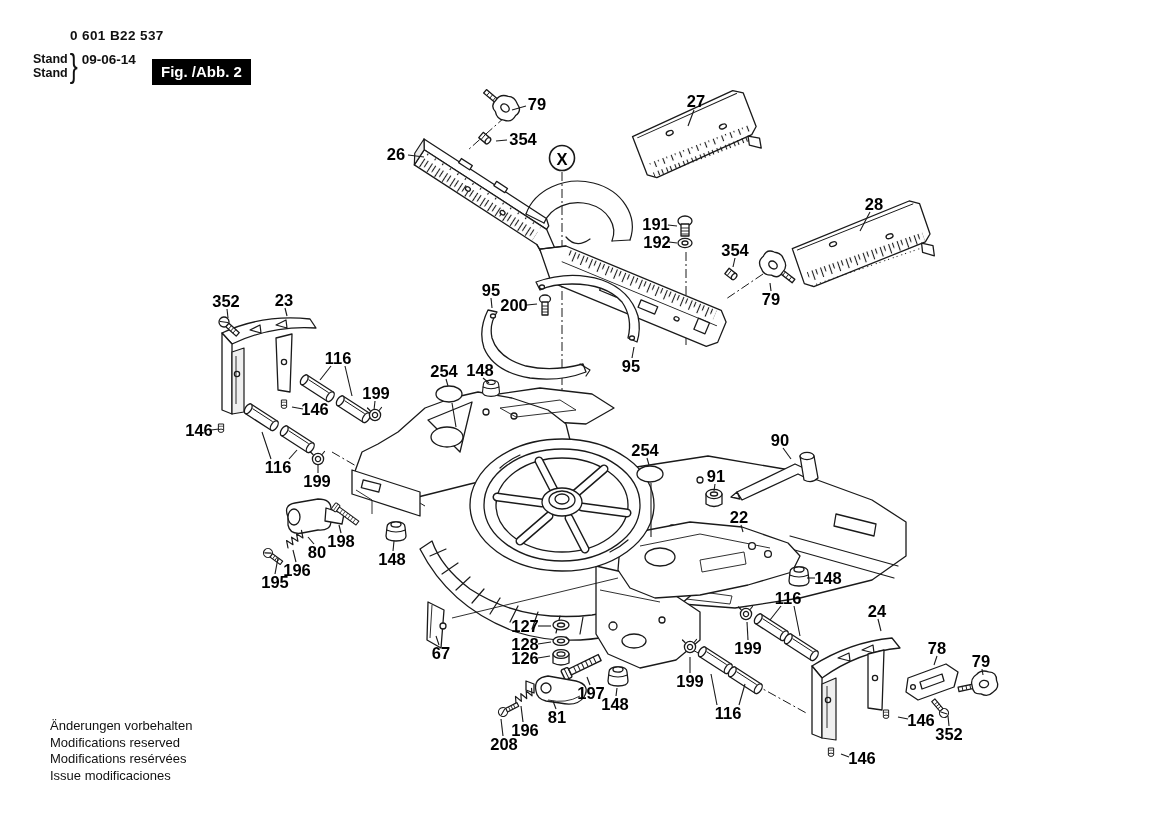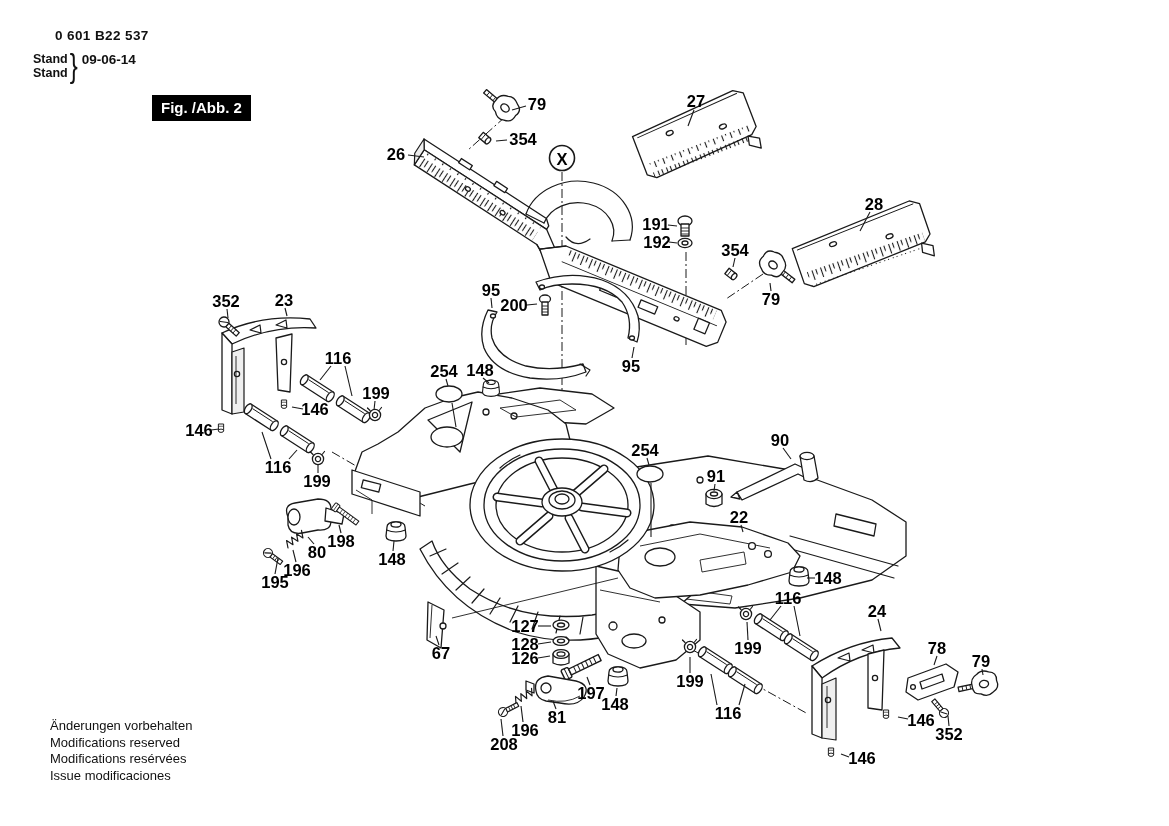--- a/index.html
+++ b/index.html
@@ -1,23 +1,23 @@
 <!DOCTYPE html>
 <html><head>
 <meta charset="utf-8">
 <style>
   html,body{margin:0;padding:0;background:#ffffff;}
   body{width:1169px;height:826px;position:relative;font-family:"Liberation Sans",sans-serif;color:#111;overflow:hidden;}
-  .hdr{position:absolute;left:55px;top:28px;}
+  .hdr{position:absolute;left:70px;top:28px;}
   .pn{font-size:13.5px;font-weight:600;letter-spacing:.4px;}
   .standrow{position:absolute;left:33px;top:52px;display:flex;align-items:flex-start;}
   .standcol{display:flex;flex-direction:column;font-size:12.5px;font-weight:600;line-height:14px;}
   .brace{font-size:24px;font-weight:400;margin:0 4px 0 2px;transform:scaleY(1.35);display:inline-block;}
   .datetxt{font-size:13.5px;font-weight:600;}
-  .figbox{position:absolute;left:152px;top:59px;background:#000;color:#fff;font-size:15px;font-weight:bold;padding:4px 9px 5px 9px;margin-top:36px;}
+  .figbox{position:absolute;left:152px;top:59px;background:#000;color:#fff;font-size:15px;font-weight:bold;padding:4px 9px 5px 9px;}
   .footer{position:absolute;left:50px;top:718px;font-size:13px;line-height:16.5px;font-weight:500;}
   svg{position:absolute;left:0;top:0;}
   .ol{fill:#ffffff;stroke:#1a1a1a;stroke-width:1.3;stroke-linejoin:round;}
   .ol2{fill:none;stroke:#1a1a1a;stroke-width:1.2;stroke-linejoin:round;stroke-linecap:round;}
   .shade{fill:#efefef;stroke:#1a1a1a;stroke-width:1.2;stroke-linejoin:round;}
   .leader{stroke:#1a1a1a;stroke-width:1.1;}
   .callout{font-family:"Liberation Sans",sans-serif;font-size:16.5px;font-weight:bold;fill:#000;text-anchor:middle;dominant-baseline:central;}
   .dashdot{fill:none;stroke:#1a1a1a;stroke-width:1;stroke-dasharray:9 3 2 3;}
   .thin{fill:none;stroke:#1a1a1a;stroke-width:0.9;}
 </style>

